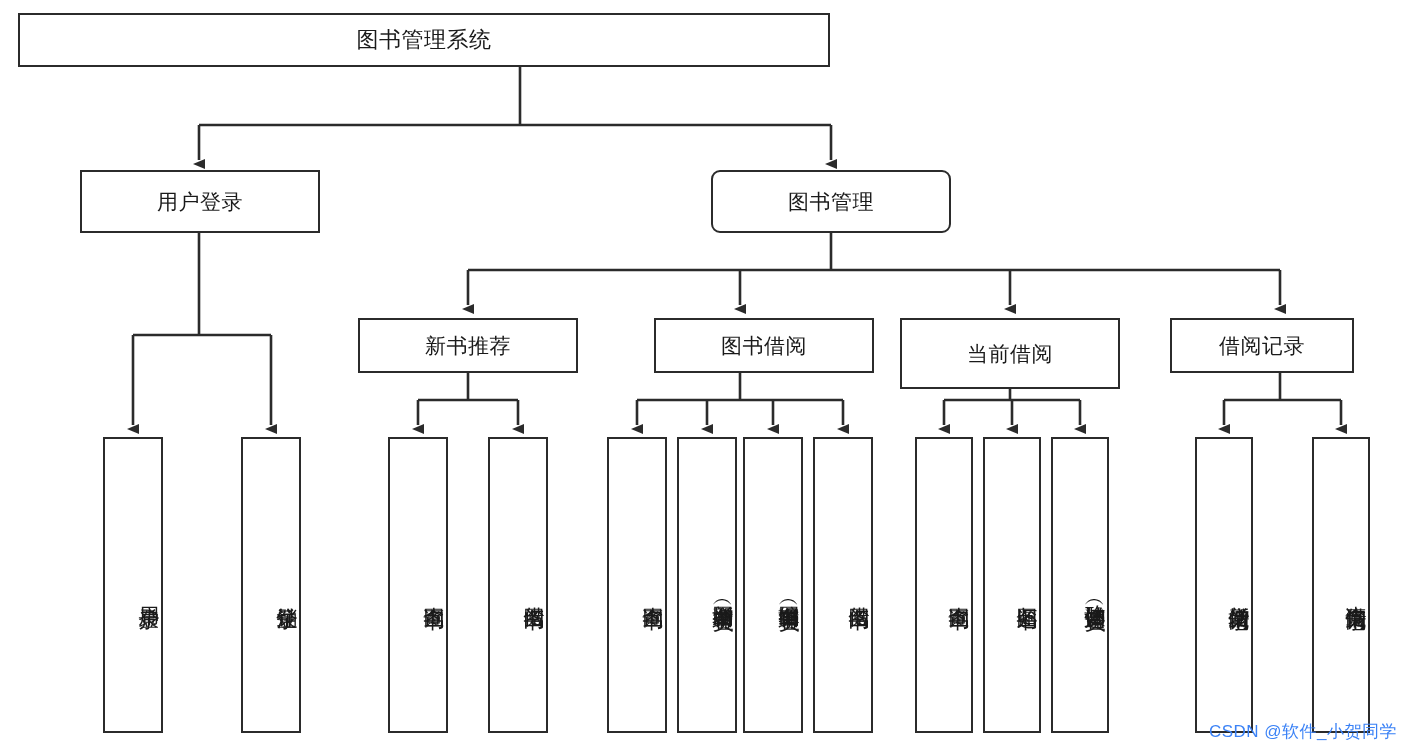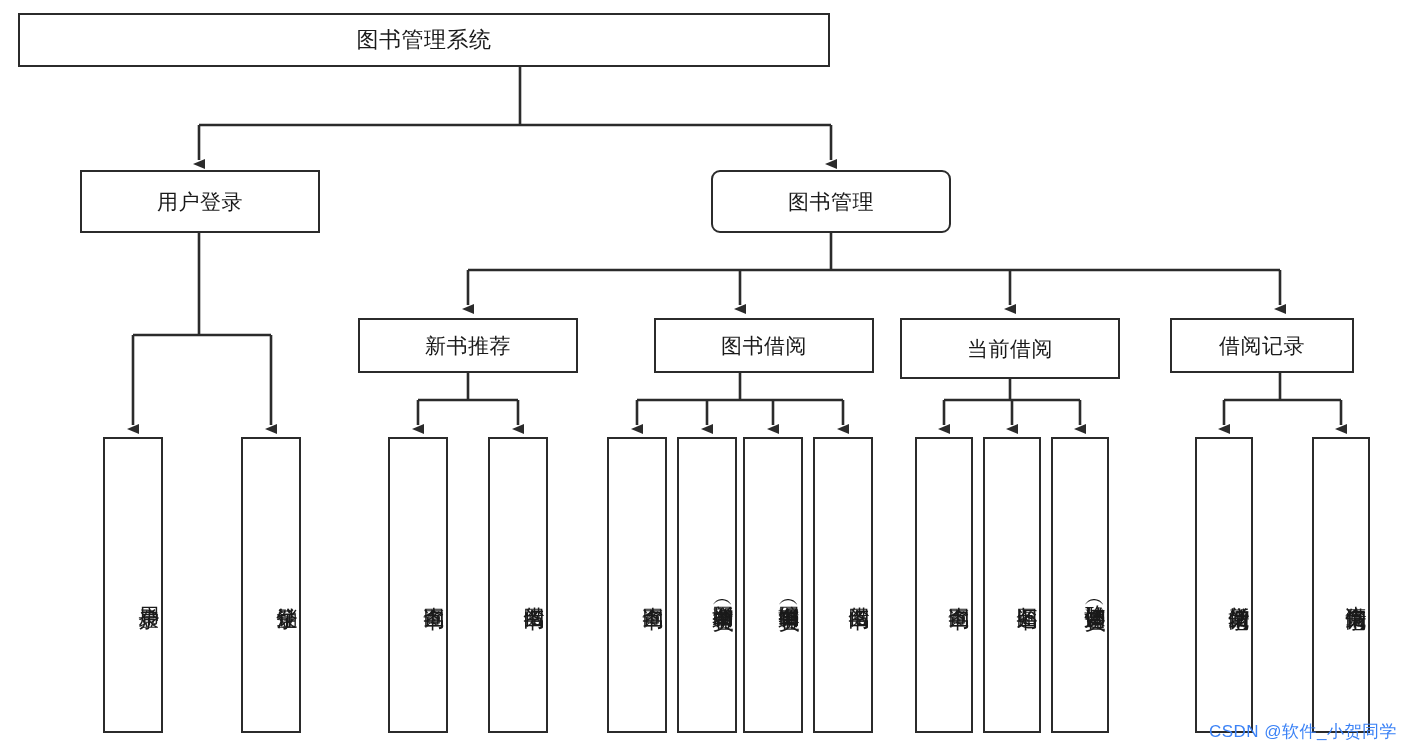--- a/index.html
+++ b/index.html
@@ -133,21 +133,21 @@
   <div class="node h" style="left:711px; top:170px; width:240px; height:63px;border-radius:9px;">
     <span>图书管理</span>
   </div>
 
   <div class="node h" style="left:358px; top:318px; width:220px; height:55px;">
     <span>新书推荐</span>
   </div>
   <div class="node h" style="left:630px; top:318px; width:220px; height:55px;margin-left:24px;">
     <span>图书借阅</span>
   </div>
-  <div class="node h" style="left:900px; top:318px; width:220px; height:61px;">
+  <div class="node h" style="left:900px; top:318px; width:220px; height:71px;">
     <span>当前借阅</span>
   </div>
   <div class="node h" style="left:1170px; top:318px; width:184px; height:55px;">
     <span>借阅记录</span>
   </div>
 
   <div class="node v" style="left:103px; top:437px; width:60px; height:296px;">
     <span class="vtext">用户登录</span>
   </div>
   <div class="node v" style="left:241px; top:437px; width:60px; height:296px;">

